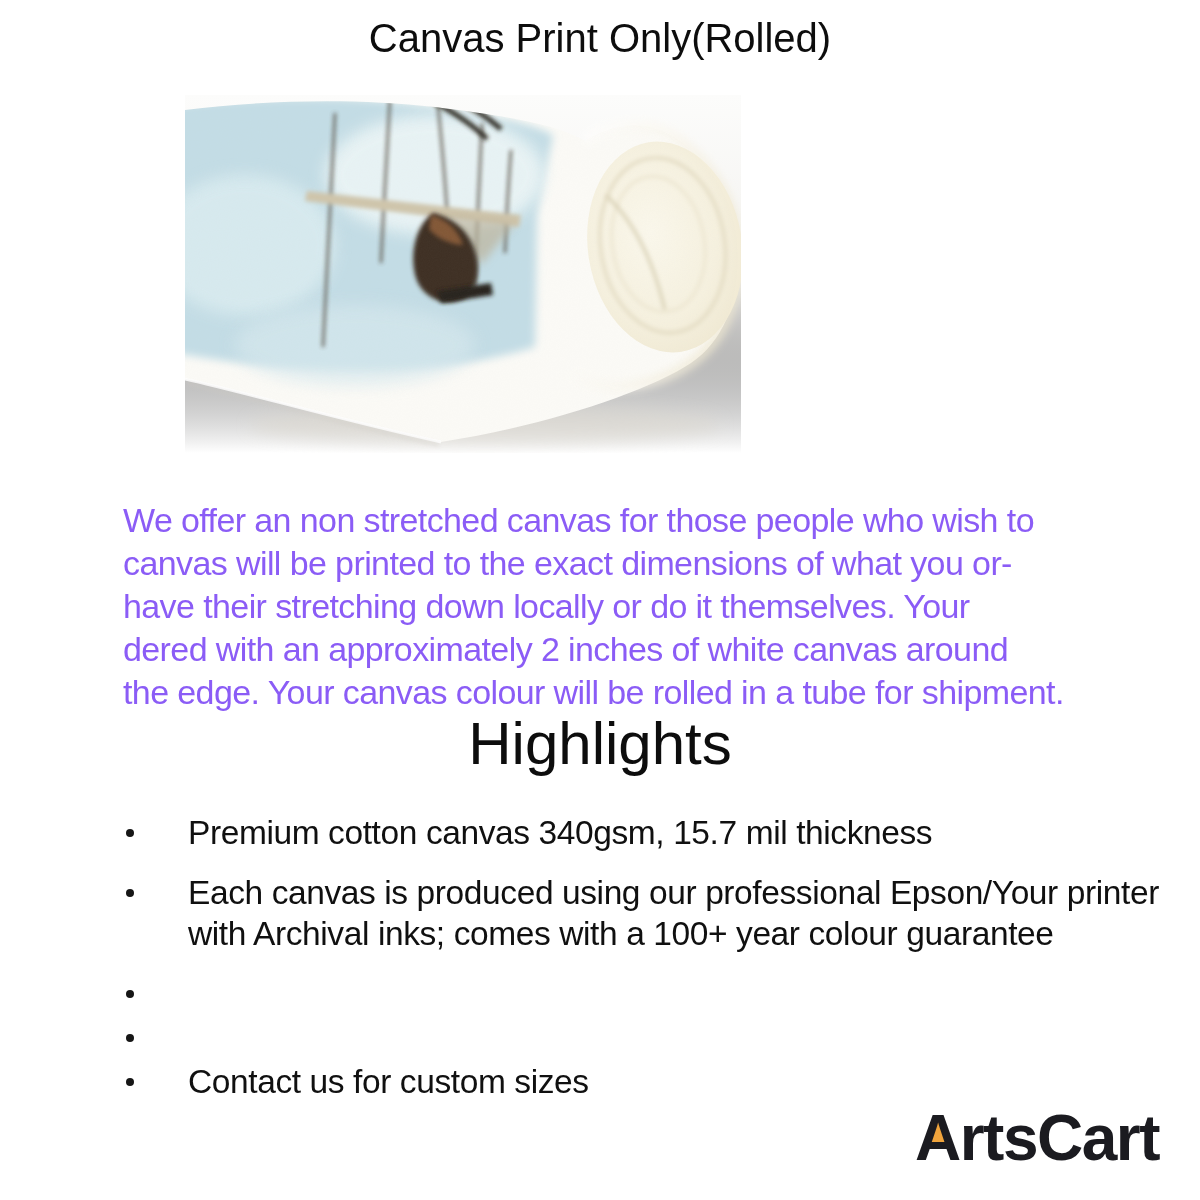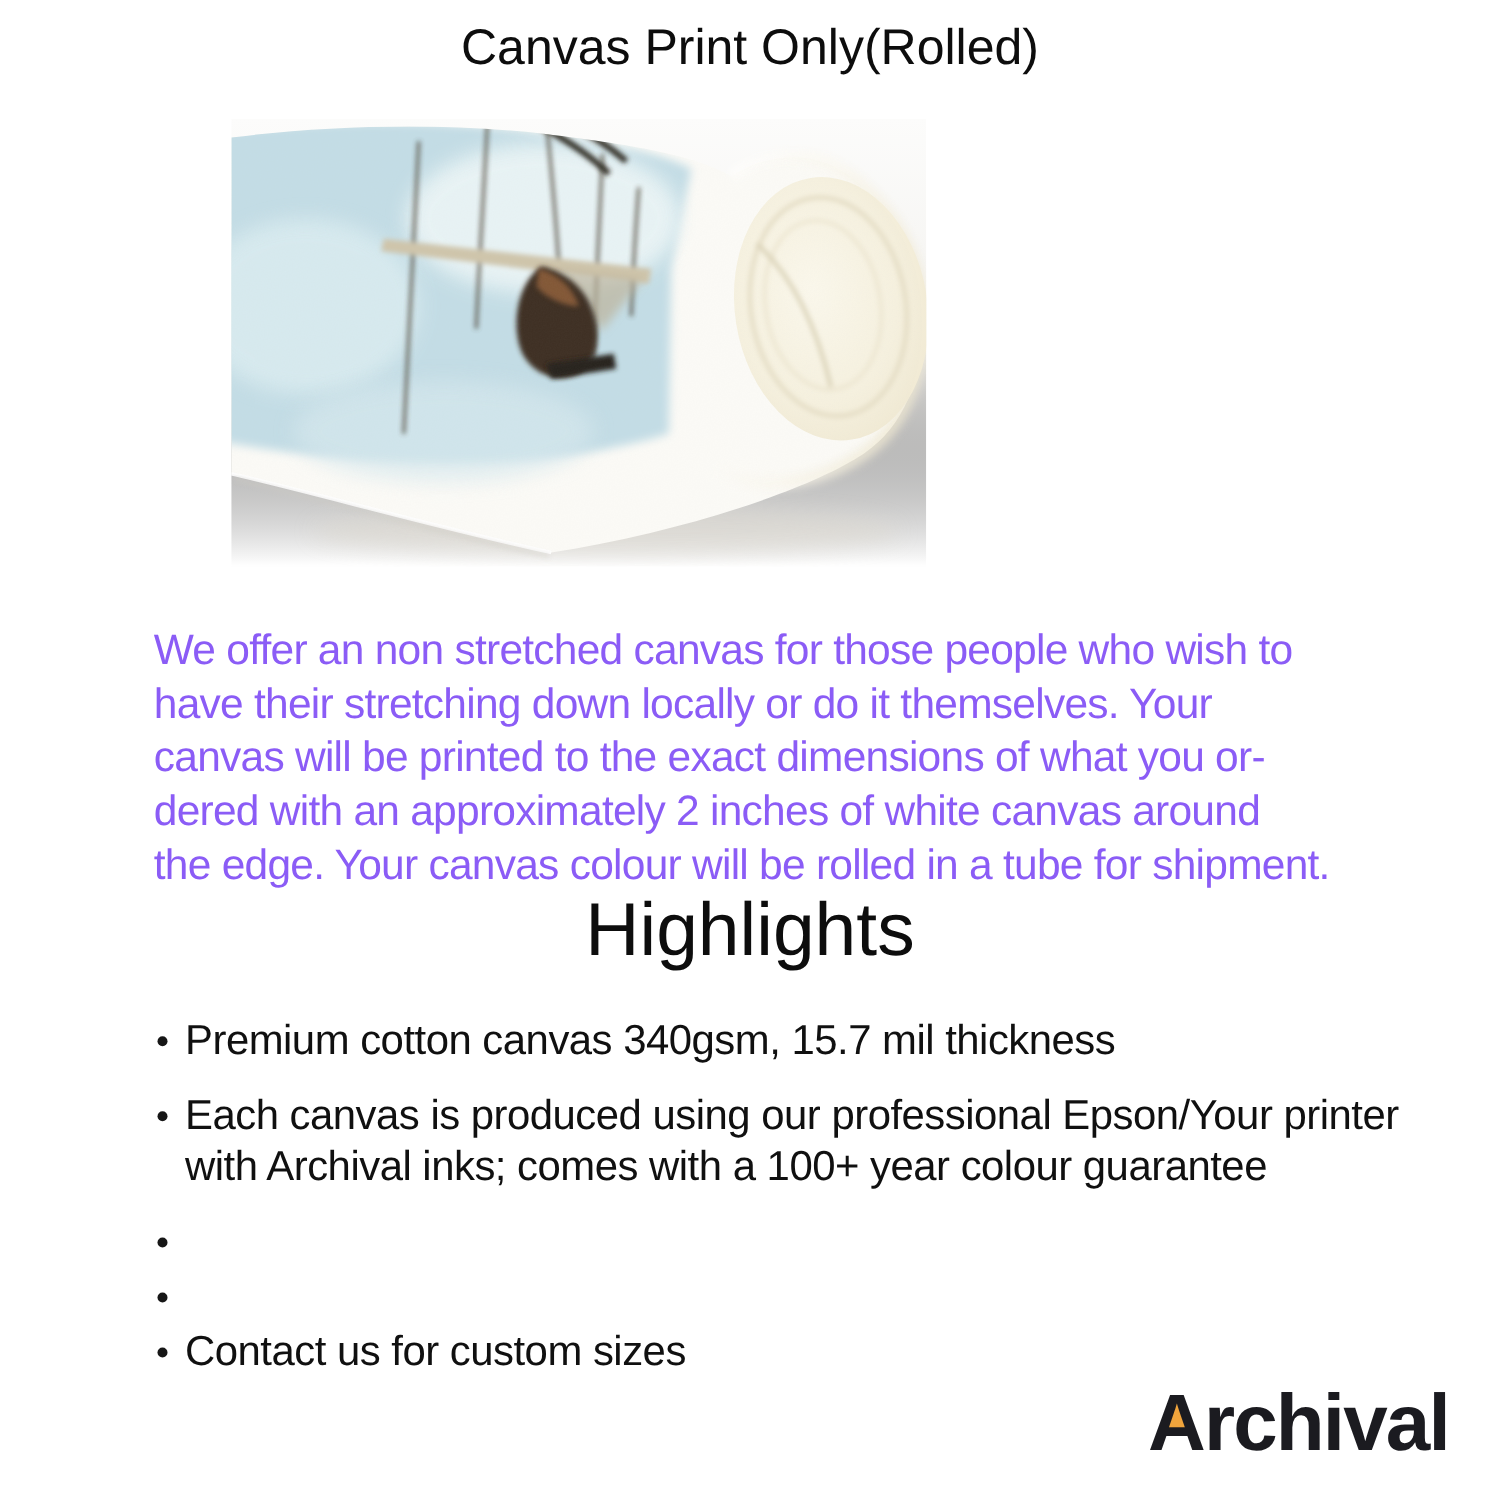--- a/index.html
+++ b/index.html
@@ -29,21 +29,21 @@
   .highlights-heading {
     position:absolute; top:708px; left:0; width:100%;
     margin:0; text-align:center;
     font-size:60px; font-weight:400; line-height:1.2;
     color:#0d0d0d;
   }
   .bullets {
     position:absolute; left:123px; top:812px;
     margin:0; padding:0; list-style:none;
   }
-  .bullet-item { display:flex; align-items:flex-start; margin-bottom:19px; }
+  .bullet-item { display:flex; align-items:flex-start; margin-bottom:19px;gap:40px; }
   .dot {
     flex:0 0 auto; width:8px; height:8px; border-radius:50%;
     background:#161616; margin:17px 14px 0 3px;
   }
   .bullet-text {
     font-size:33.5px; line-height:41px; letter-spacing:-0.4px;
     white-space:nowrap; color:#101010;
   }
   .logo {
     position:absolute; top:1106px; right:41px;
@@ -147,23 +147,23 @@
       <path d="M 2,288 C 70,304 160,330 254,350" stroke="#cfccc4" stroke-width="2" fill="none" opacity="0.7" filter="url(#b2)"></path>
 
       <rect width="556" height="358" filter="url(#tex)" clip-path="url(#sil)"></rect>
     </svg>
   </div>
 
   <div class="intro">
 
       <div class="pline">We offer an non stretched canvas for those people who wish to</div>
 
+      <div class="pline">canvas will be printed to the exact dimensions of what you or-</div>
+
       <div class="pline">have their stretching down locally or do it themselves. Your</div>
-
-      <div class="pline">canvas will be printed to the exact dimensions of what you or-</div>
 
       <div class="pline">dered with an approximately 2 inches of white canvas around</div>
 
       <div class="pline">the edge. Your canvas colour will be rolled in a tube for shipment.</div>
     </div>
 
   <h2 class="highlights-heading">Highlights</h2>
 
   <ul class="bullets">
 
@@ -193,16 +193,16 @@
       <li class="bullet-item">
         <span class="dot"></span>
         <div class="bullet-text">
           <div class="line">Contact us for custom sizes</div>
         </div>
       </li>
     </ul>
 
   <div class="logo">
     <span class="logo-triangle"></span>
-    <span class="logo-text">Archival</span>
+    <span class="logo-text">ArtsCart</span>
   </div>
 
 </div>
 
 </body></html>

